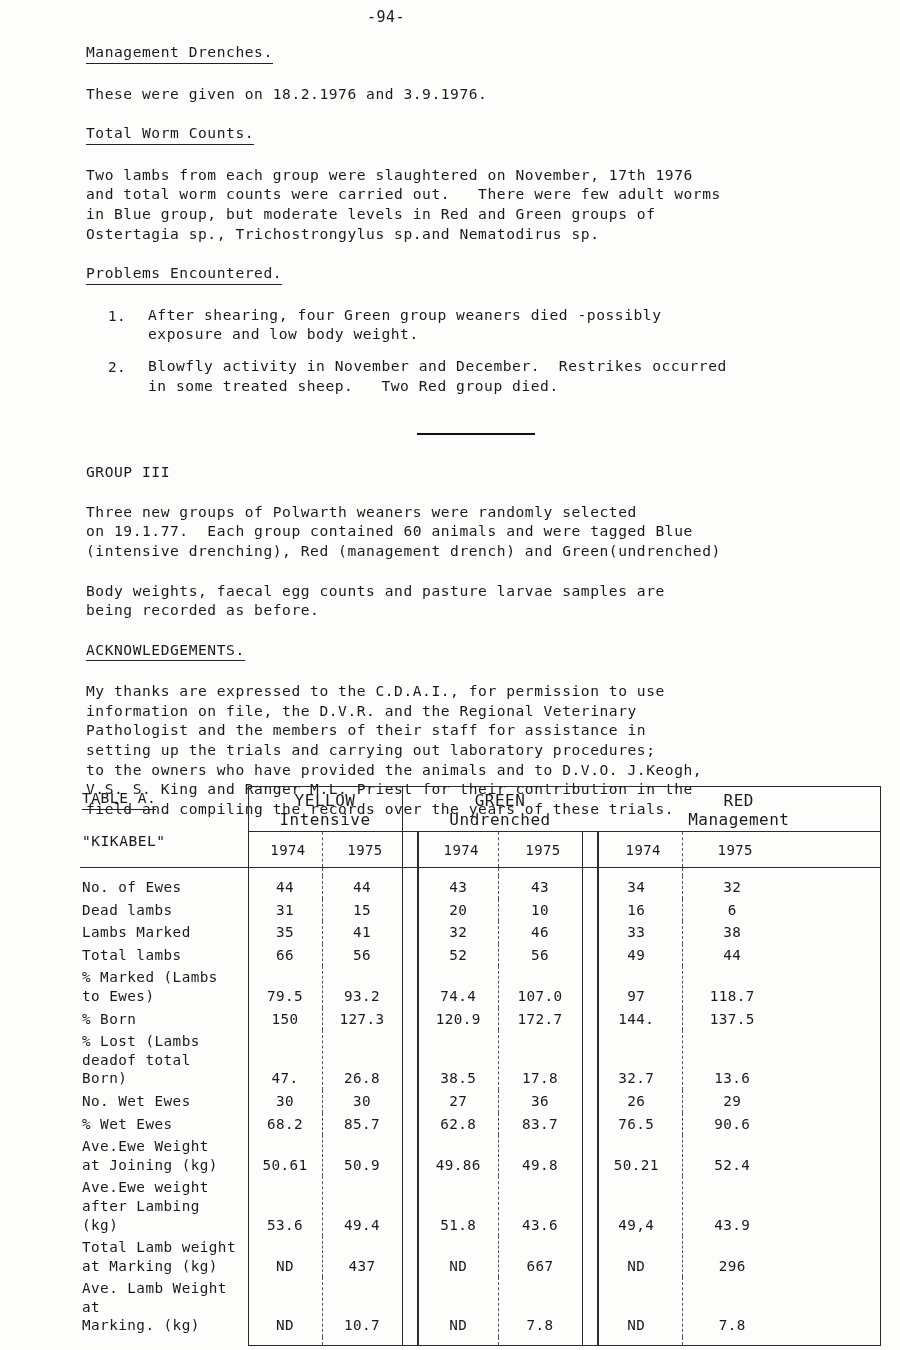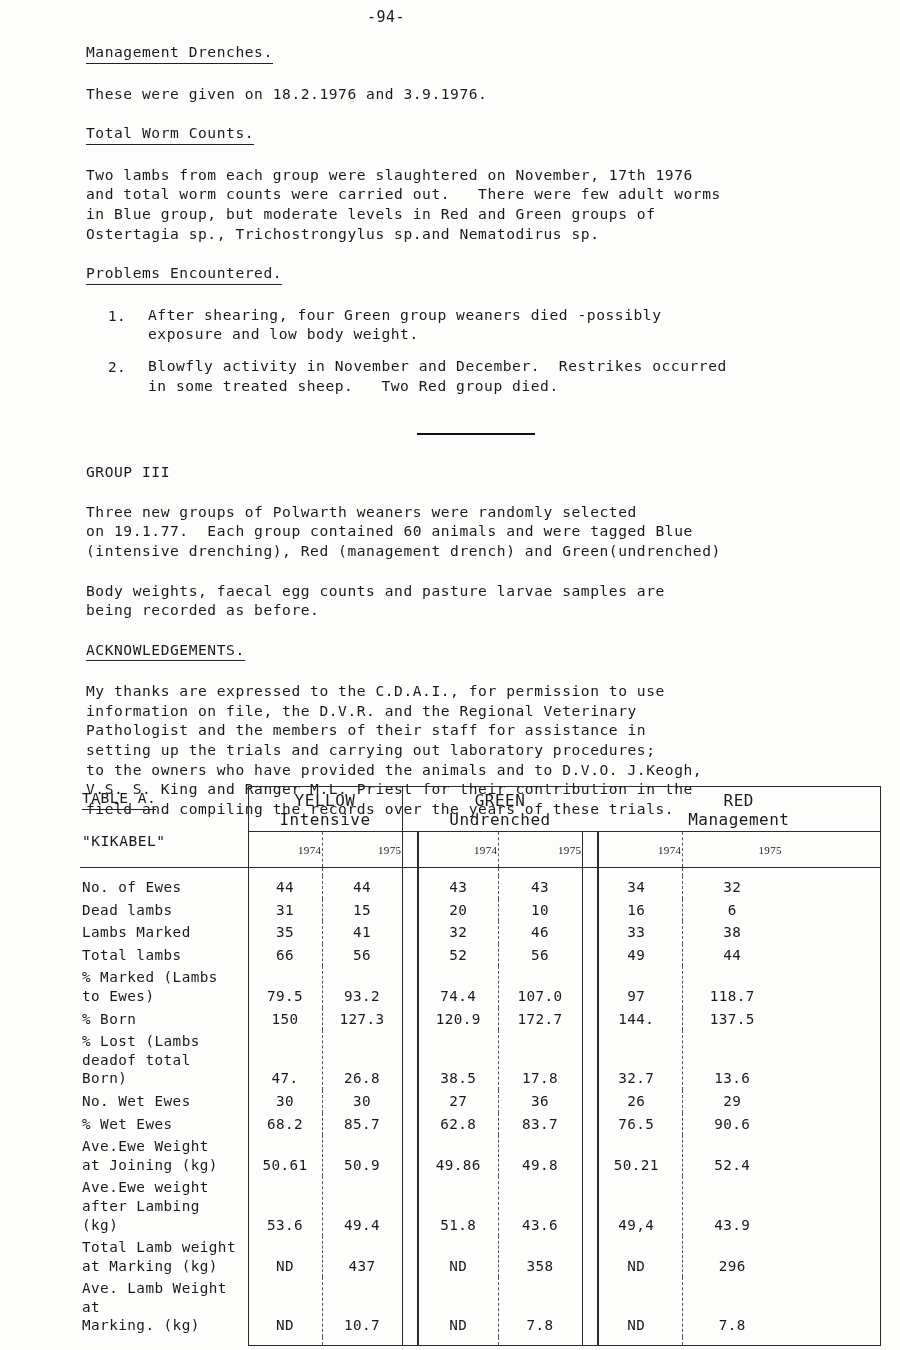--- a/index.html
+++ b/index.html
@@ -146,26 +146,25 @@
     font-size: 16px;
     line-height: 19px;
     letter-spacing: 0.5px;
     padding-bottom: 2px !important;
     padding-top: 4px !important;
   }
   .grp-head .l1 { display: block; }
   .grp-head .l2 { display: block; }
 
   .yr-head {
-    text-align: right;
-    font-size: 11px;
+    text-align: center;
+    font-size: 14px;
     line-height: 19px;
     letter-spacing: 0.4px;
     padding: 9px 0 7px 6px !important;
-    font-family: Liberation Serif, serif;
   }
 
   .rowlabel {
     text-align: left;
     font-size: 14.3px;
     line-height: 18.6px;
     letter-spacing: 0.45px;
     padding: 2px 4px 2px 2px !important;
     white-space: pre-line;
   }
@@ -477,21 +476,21 @@
           <td class="br"></td>
         </tr>
 
         <tr>
           <td class="rowlabel">Total Lamb weight
 at Marking (kg)</td>
           <td class="num bl">ND</td>
           <td class="num bld">437</td>
           <td class="bl"></td>
           <td class="num bl2">ND</td>
-          <td class="num bld">358</td>
+          <td class="num bld">667</td>
           <td class="bl"></td>
           <td class="num bl2 pad-r">ND</td>
           <td class="num bld">296</td>
           <td class="br"></td>
         </tr>
 
         <tr>
           <td class="rowlabel">Ave. Lamb Weight at
 Marking. (kg)</td>
           <td class="num bl">ND</td>

